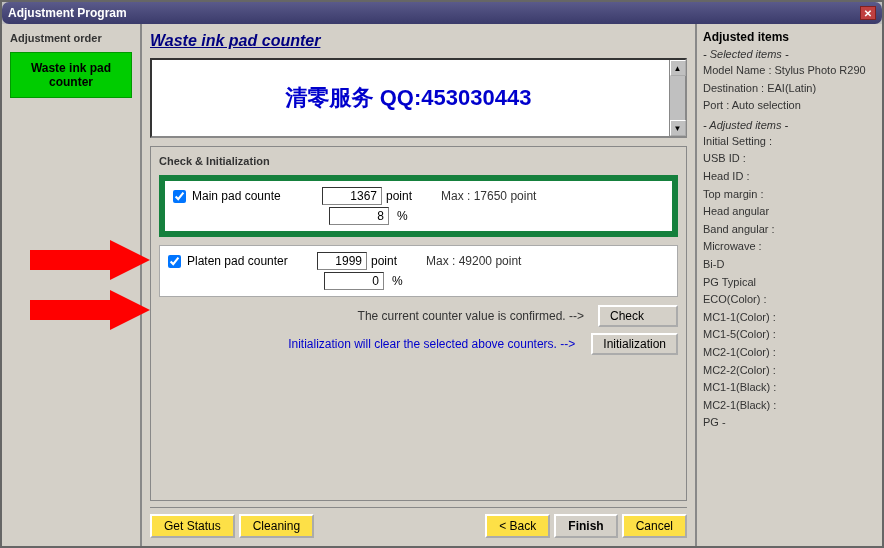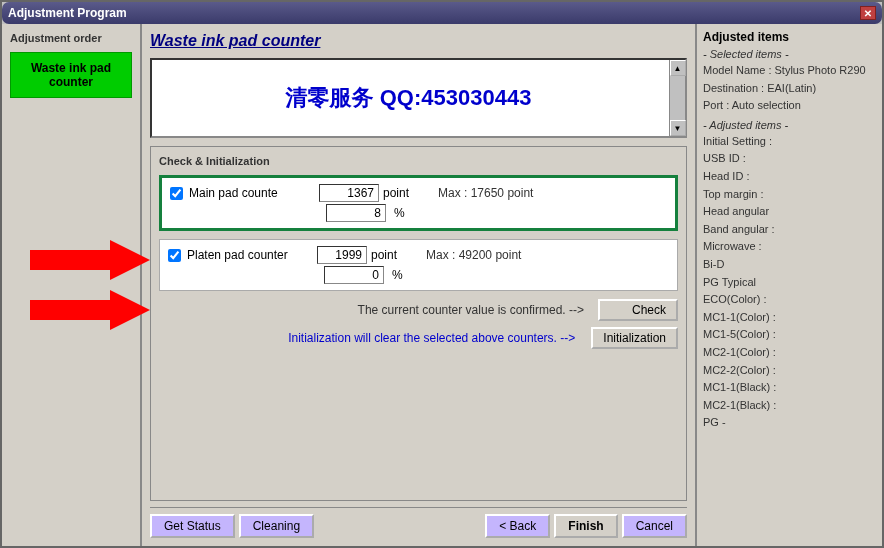--- a/index.html
+++ b/index.html
@@ -177,34 +177,34 @@
     }
     .init-text { font-size: 12px; color: #0000cc; flex: 1; text-align: right; margin-right: 6px; }
 
     .btn {
       padding: 2px 10px;
       background: #d4d0c8;
       border: 2px outset #fff;
       cursor: pointer;
       font-size: 12px;
       min-width: 80px;
-      text-align: right;
+      text-align: left;
     }
 
     .bottom-buttons {
       display: flex;
       align-items: center;
       padding: 6px 0 0 0;
       gap: 4px;
       border-top: 1px solid #888;
       margin-top: auto;
     }
     .bottom-btn {
       padding: 3px 12px;
-      background: #c4b5fd;
+      background: #fde047;
       border: 2px outset #fff;
       cursor: pointer;
       font-size: 12px;
     }
     .spacer { flex: 1; }
 
     
     .sidebar-right {
       width: 185px;
       background: #d4d0c8;
@@ -255,21 +255,21 @@
         <div class="scroll-bar-right">
           <div class="scroll-btn">▲</div>
           <div style="flex:1;background:#d4d0c8;"></div>
           <div class="scroll-btn">▼</div>
         </div>
       </div>
 
       <div class="check-init-group" style="position:relative;">
         <div class="group-legend">Check &amp; Initialization</div>
 
-        <div style="background:white;border:3px solid #15803d;padding:6px 8px;margin-bottom:8px;position:relative;">
+        <div style="background:white;border:6px solid #15803d;padding:6px 8px;margin-bottom:8px;position:relative;">
           <div class="counter-line">
             <input type="checkbox" class="checkbox" checked="" style="">
             <span class="counter-label">Main pad counte</span>
             <input type="text" class="counter-value" readonly="" style="text-align: right; background: white; border: 1px inset rgb(136, 136, 136); width: 60px; padding: 1px 4px;" value="1367">
             <span class="counter-unit" style="margin-right:20px;">point</span>
             <span class="counter-max">Max : 17650 point</span>
           </div>
           <div class="counter-line2">
             <span style="width:156px;display:inline-block;"></span>
             <input type="text" class="counter-value" readonly="" style="text-align: right; background: white; border: 1px inset rgb(136, 136, 136); width: 60px; padding: 1px 4px;" value="8">

